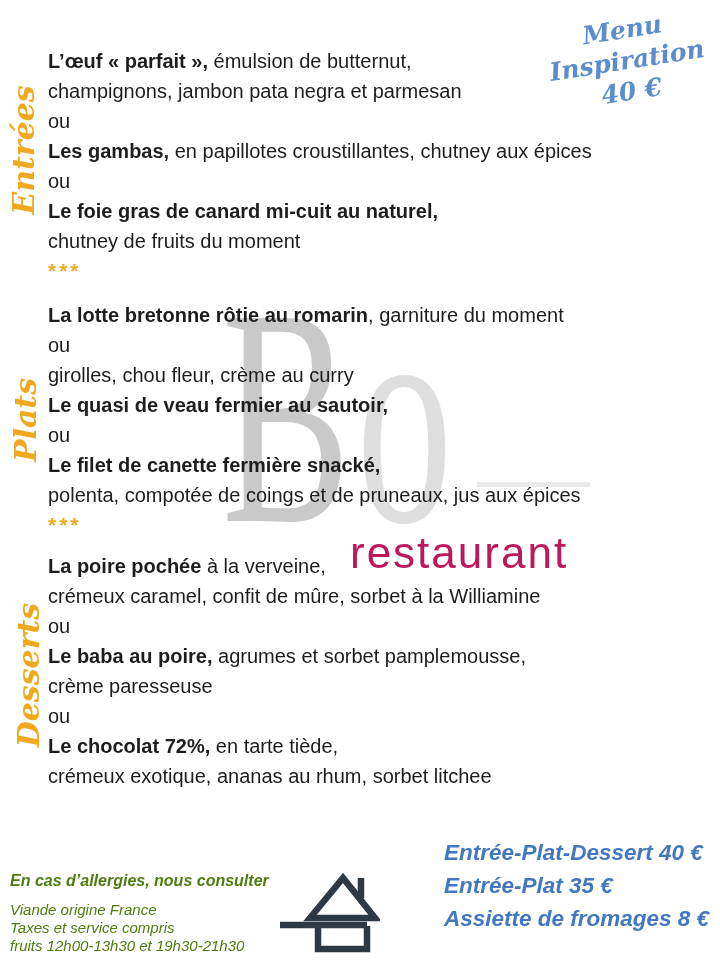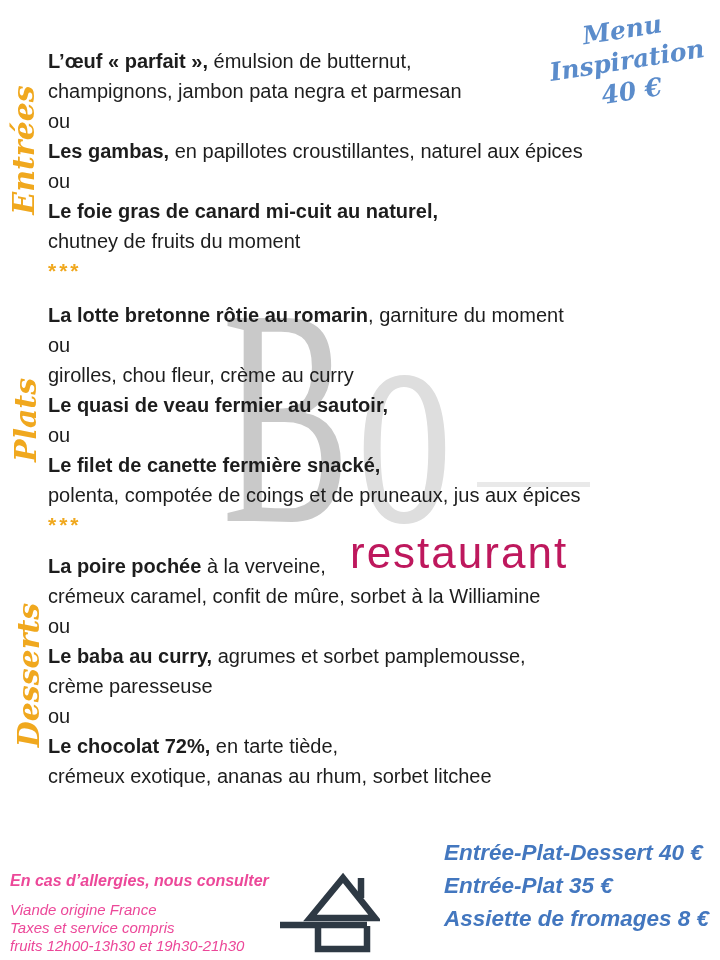--- a/index.html
+++ b/index.html
@@ -53,21 +53,21 @@
   .sep {
     position:absolute; left:48px; z-index:1;
     color:#f0a81e; font-weight:bold; font-size:21px; letter-spacing:3px; line-height:30px;
   }
   .sep-1 { top:256px; }
   .sep-2 { top:510px; }
 
   
   .allergy {
     position:absolute; left:10px; top:872px; z-index:1;
-    color:#ec4899; font-style:italic; font-size:15px; line-height:18px;
+    color:#4d7c0f; font-style:italic; font-size:15px; line-height:18px;
   }
   .allergy .title { font-weight:bold; font-size:16px; margin-bottom:11px; }
 
   .logo-wrap { position:absolute; left:280px; top:866px; z-index:1; }
 
   .prices {
     position:absolute; left:444px; top:836px; z-index:1;
     color:#4377bf; font-weight:bold; font-style:italic;
     font-size:22.5px; line-height:33px; white-space:nowrap;
   }
@@ -88,21 +88,21 @@
   </div>
 
   <div class="side-label entrees">Entrées</div>
   <div class="side-label plats">Plats</div>
   <div class="side-label desserts">Desserts</div>
 
   <div class="menu-block block-entrees">
     <div class="line"><b>L’œuf « parfait »,</b><span> émulsion de butternut,</span></div>
     <div class="line"><span>champignons, jambon pata negra et parmesan</span></div>
     <div class="line"><span>ou</span></div>
-    <div class="line"><b>Les gambas,</b><span> en papillotes croustillantes, naturel aux épices</span></div>
+    <div class="line"><b>Les gambas,</b><span> en papillotes croustillantes, chutney aux épices</span></div>
     <div class="line"><span>ou</span></div>
     <div class="line"><b>Le foie gras de canard mi-cuit au naturel,</b></div>
     <div class="line"><span>chutney de fruits du moment</span></div>
   </div>
 
   <div class="sep sep-1">***</div>
 
   <div class="menu-block block-plats">
     <div class="line"><b>La lotte bretonne rôtie au romarin</b><span>, garniture du moment</span></div>
     <div class="line"><span>ou</span></div>
@@ -112,21 +112,21 @@
     <div class="line"><b>Le filet de canette fermière snacké,</b></div>
     <div class="line"><span>polenta, compotée de coings et de pruneaux, jus aux épices</span></div>
   </div>
 
   <div class="sep sep-2">***</div>
 
   <div class="menu-block block-desserts">
     <div class="line"><b>La poire pochée</b><span> à la verveine,</span></div>
     <div class="line"><span>crémeux caramel, confit de mûre, sorbet à la Williamine</span></div>
     <div class="line"><span>ou</span></div>
-    <div class="line"><b>Le baba au curry,</b><span> agrumes et sorbet pamplemousse,</span></div>
+    <div class="line"><b>Le baba au poire,</b><span> agrumes et sorbet pamplemousse,</span></div>
     <div class="line"><span>crème paresseuse</span></div>
     <div class="line"><span>ou</span></div>
     <div class="line"><b>Le chocolat 72%,</b><span> en tarte tiède,</span></div>
     <div class="line"><span>crémeux exotique, ananas au rhum, sorbet litchee</span></div>
   </div>
 
   <div class="allergy">
     <div class="title">En cas d’allergies, nous consulter</div>
     <div>Viande origine France</div>
     <div>Taxes et service compris</div>

